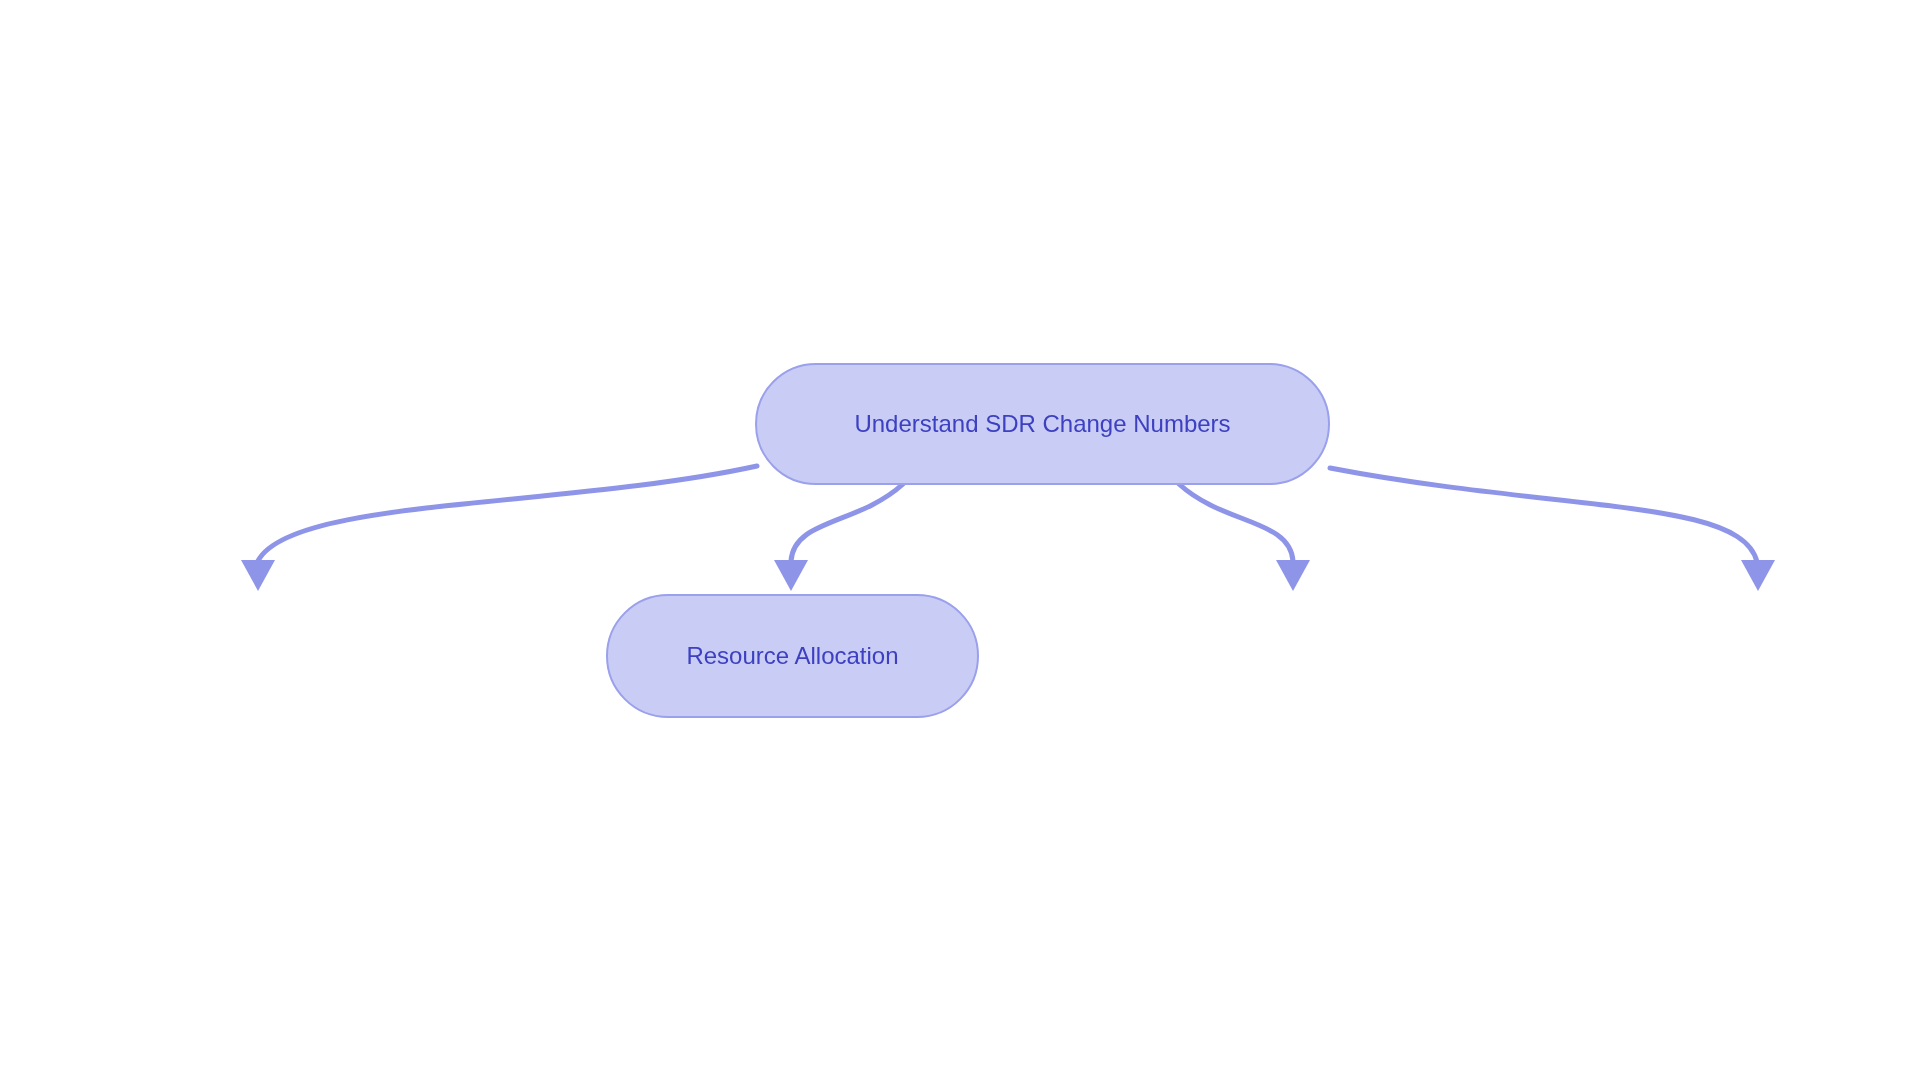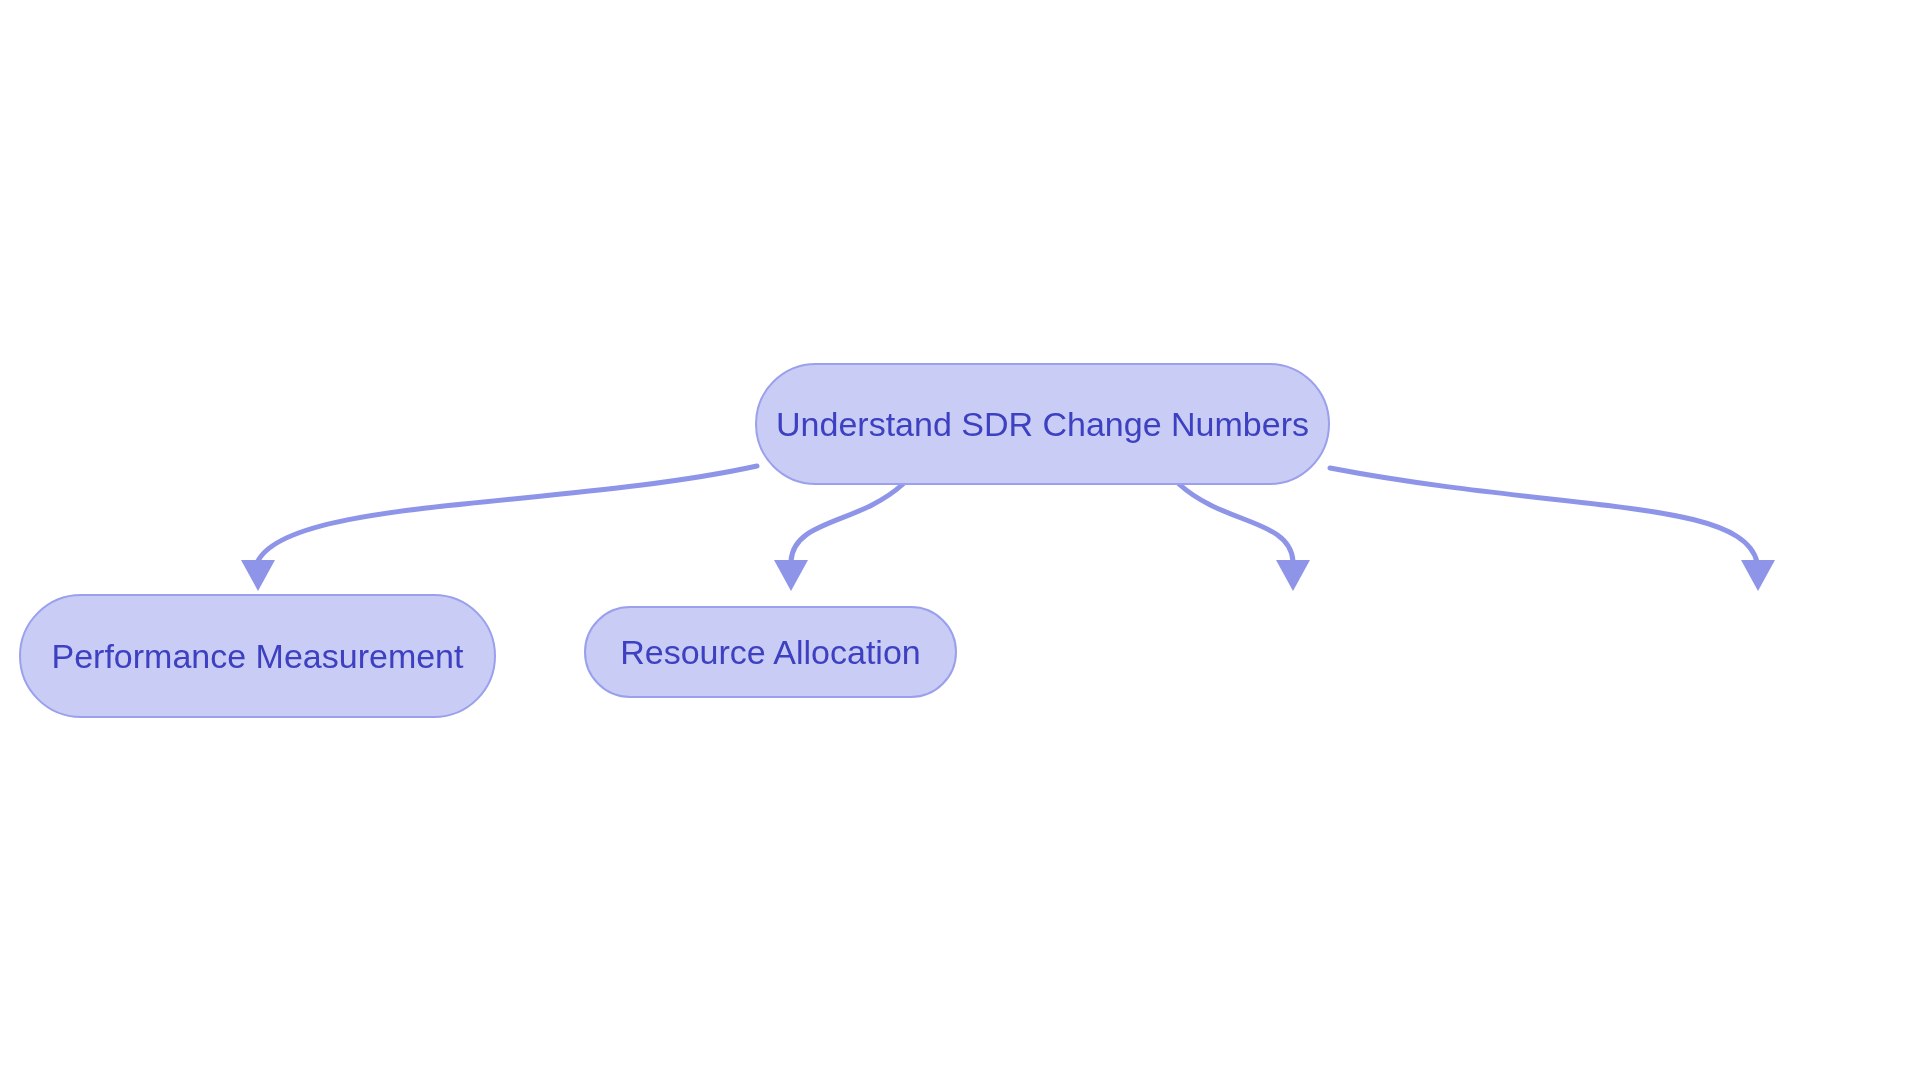--- a/index.html
+++ b/index.html
@@ -40,28 +40,28 @@
   }
   .node {
     position: absolute;
     display: flex;
     align-items: center;
     justify-content: center;
     background: var(--node-fill);
     border: 2px solid var(--node-border);
     border-radius: 62px;
     color: var(--text);
-    font-size: 34px;
+    font-size: 24px;
     line-height: 1;
     white-space: nowrap;
     text-align: center;
   }
   .node-root  { left: 755px;  top: 363px; width: 575px; height: 122px; }
   .node-c1    { left: 19px;   top: 594px; width: 477px; height: 124px; }
-  .node-c2    { left: 584px;  top: 594px; width: 373px; height: 92px; margin-top: 12px; }
+  .node-c2    { left: 606px;  top: 594px; width: 373px; height: 124px; }
   .node-c3    { left: 1088px; top: 594px; width: 410px; height: 124px; }
   .node-c4    { left: 1610px; top: 594px; width: 290px; height: 124px; }
 </style>
 </head>
 <body>
 
 <div class="canvas">
 
   <svg class="edges-layer" viewBox="0 0 1920 1083" xmlns="http://www.w3.org/2000/svg">
     <path class="edge" d="M 757 466 C 565 508, 290 498, 258 561"></path>
@@ -74,23 +74,20 @@
     <path class="arrowhead" d="M 1276 560 L 1310 560 L 1293 591 Z"></path>
 
     <path class="edge" d="M 1330 468 C 1560 512, 1742 498, 1757 562"></path>
     <path class="arrowhead" d="M 1741 560 L 1775 560 L 1758 591 Z"></path>
   </svg>
 
   <div class="node node-root">
     <span>Understand SDR Change Numbers</span>
   </div>
 
-  <div class="node node-c1">
-    <span>Performance Measurement</span>
-  </div>
 
   <div class="node node-c2">
     <span>Resource Allocation</span>
   </div>
 
 
 
 </div>
 
 </body></html>

